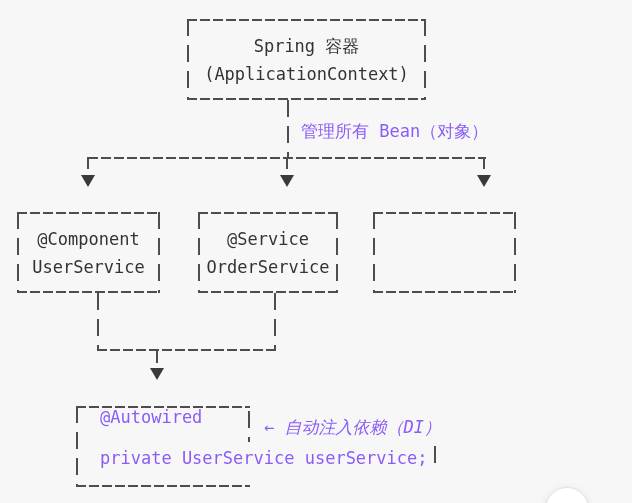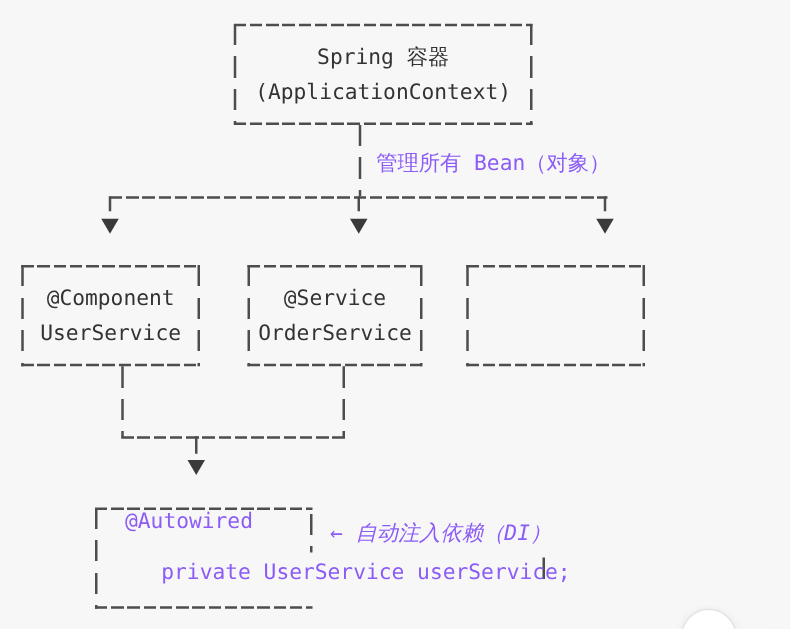--- a/index.html
+++ b/index.html
@@ -117,20 +117,20 @@
   <div class="vline" style="left:156px; top:349px; height:14px;"></div>
   <div class="arrow" style="left:150px; top:368px;"></div>
 
   <div class="hline" style="left:76px; top:406px; width:174px;"></div>
   <div class="hline" style="left:76px; top:485px; width:174px;"></div>
   <div class="vline" style="left:76px; top:406px; height:81px;"></div>
   <div class="vline" style="left:248px; top:411px; height:31px;"></div>
   <div class="vline" style="left:434px; top:446px; height:25px;"></div>
 
   <div class="label" style="left:100px; top:403px;">@Autowired</div>
-  <div class="label" style="left:100px; top:444px;margin-left:29px;">private UserService userService;</div>
+  <div class="label" style="left:100px; top:444px;">private UserService userService;</div>
   <div class="label" style="left:264px; top:413px;font-style:italic;">← 自动注入依赖（DI）</div>
 
   <div class="scroll-btn">
     <span>↓</span>
   </div>
 
 </div>
 
 </body></html>

